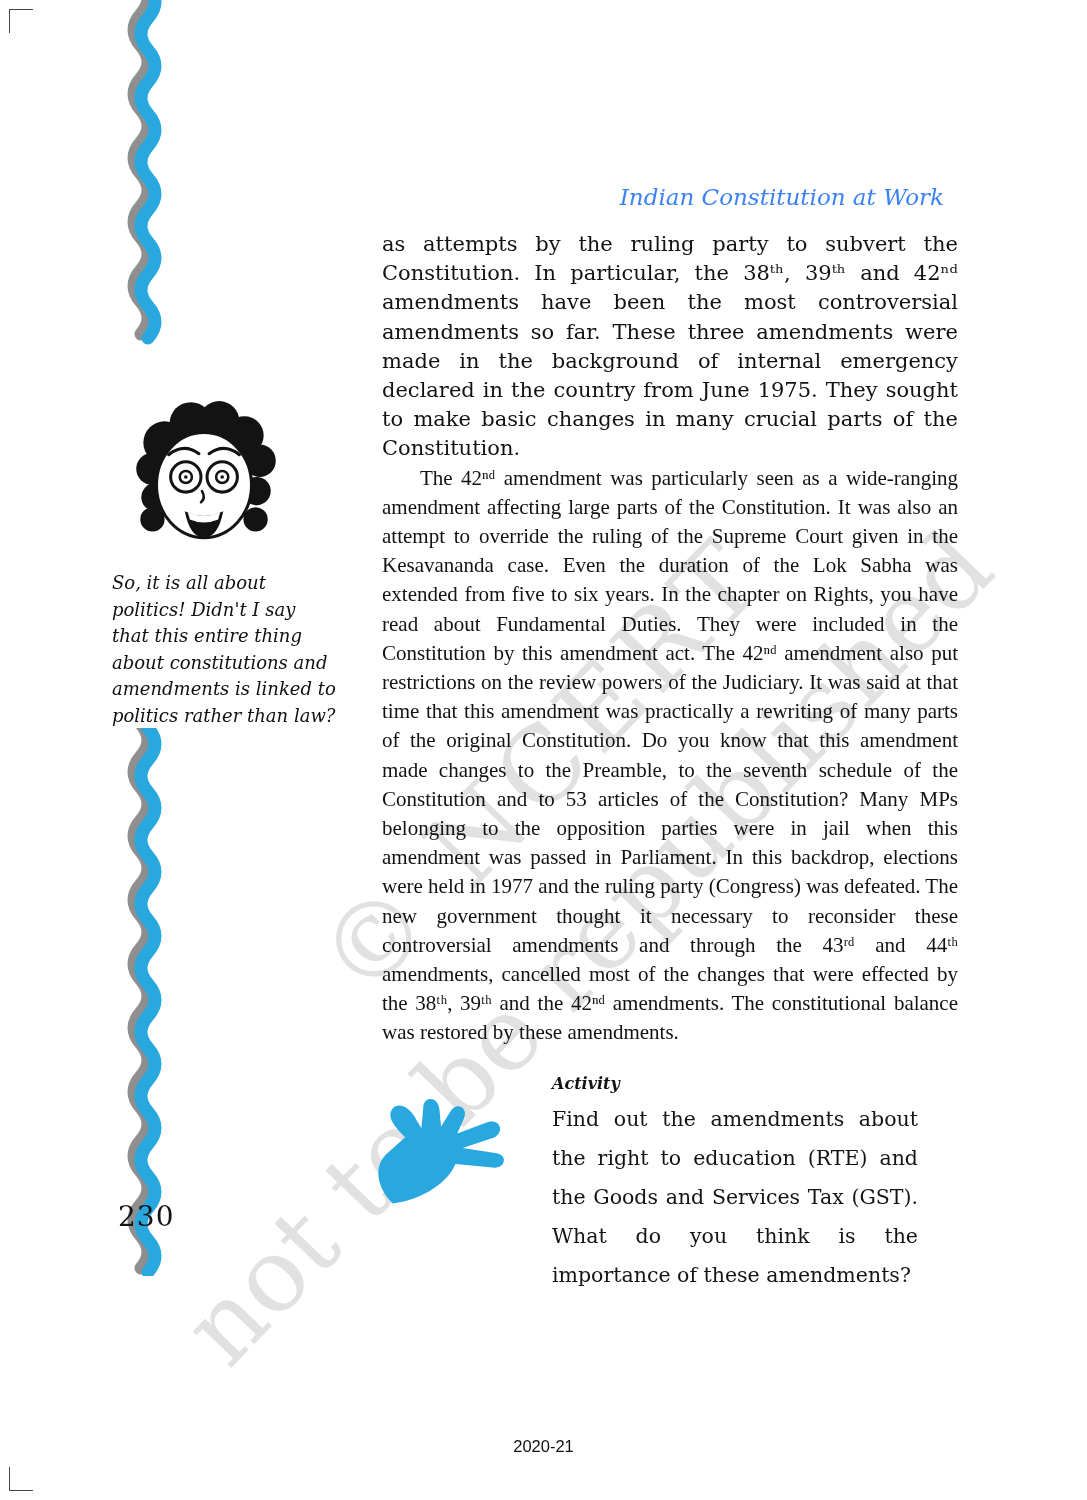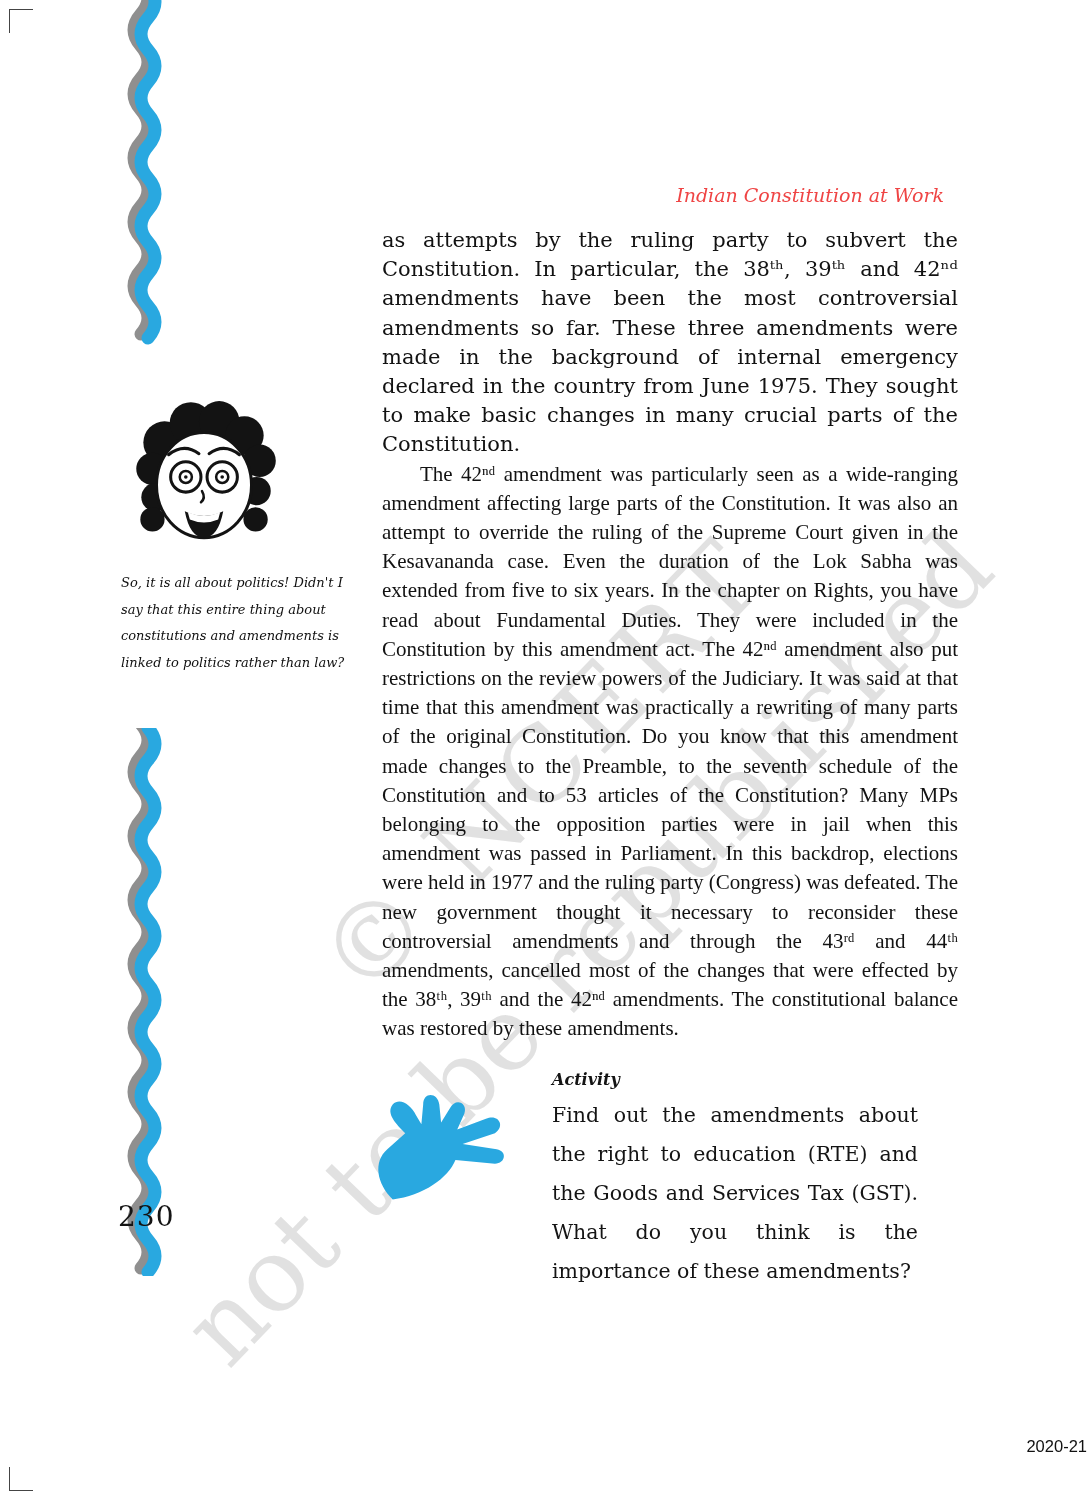--- a/index.html
+++ b/index.html
@@ -27,44 +27,44 @@
   .ribbon { position:absolute; left:116px; z-index:1; }
   .ribbon-top { top:-4px; }
   .ribbon-bottom { top:728px; }
   .ribbon path { fill:none; stroke-linecap:round; }
   .ribbon .shadow { stroke:#8f8f8f; stroke-width:13; }
   .ribbon .blue   { stroke:#29A8E0; stroke-width:13; }
 
   
   .face { position:absolute; left:112px; top:390px; width:182px; height:182px; z-index:1; }
   .caption {
-    position:absolute; left:121px; top:570px; width:224px; z-index:1;
-    font-style:italic; font-size:13px; line-height:26.5px; color:#101010;
+    position:absolute; left:112px; top:570px; width:224px; z-index:1;
+    font-style:italic; font-size:18px; line-height:26.5px; color:#101010;
   }
   .pagenum { position:absolute; left:118px; top:1200px; font-size:28px; letter-spacing:1px; z-index:1; }
 
   
   .content { position:absolute; left:362px; top:184px; width:596px; z-index:1; }
   .running-head {
     text-align:right; padding-right:14px; margin-bottom:20px;
-    font-style:italic; font-size:19px; color:#ef4444;
+    font-style:italic; font-size:23px; color:#3b82f6;
   }
   .body-para { font-size:21px; line-height:29.2px; text-align:justify; color:#121212;margin-left:20px; }
   .body-para + .body-para { margin-top:0; }
   .indent { text-indent:38px;font-family:Liberation Serif, serif; }
 
   .activity { display:flex; margin-top:26px; }
   .hand-wrap { flex:0 0 190px; padding-top:4px; }
   .activity-body { flex:1; padding-right:40px; }
   .activity-title { font-weight:bold; font-style:italic; font-size:16px; margin-bottom:7px; }
   .activity-text { font-size:20.5px; line-height:39px; text-align:justify; }
 
   .footer {
     position:absolute; left:0; right:0; top:1437px; z-index:1;
-    text-align:right; font-family:"Liberation Sans", sans-serif;
+    text-align:center; font-family:"Liberation Sans", sans-serif;
     font-size:16.5px; color:#111;
   }
 </style>
 </head>
 <body>
 
 <div class="page">
 
   <div class="mark mark-tl"></div>
   <div class="mark mark-bl"></div>

